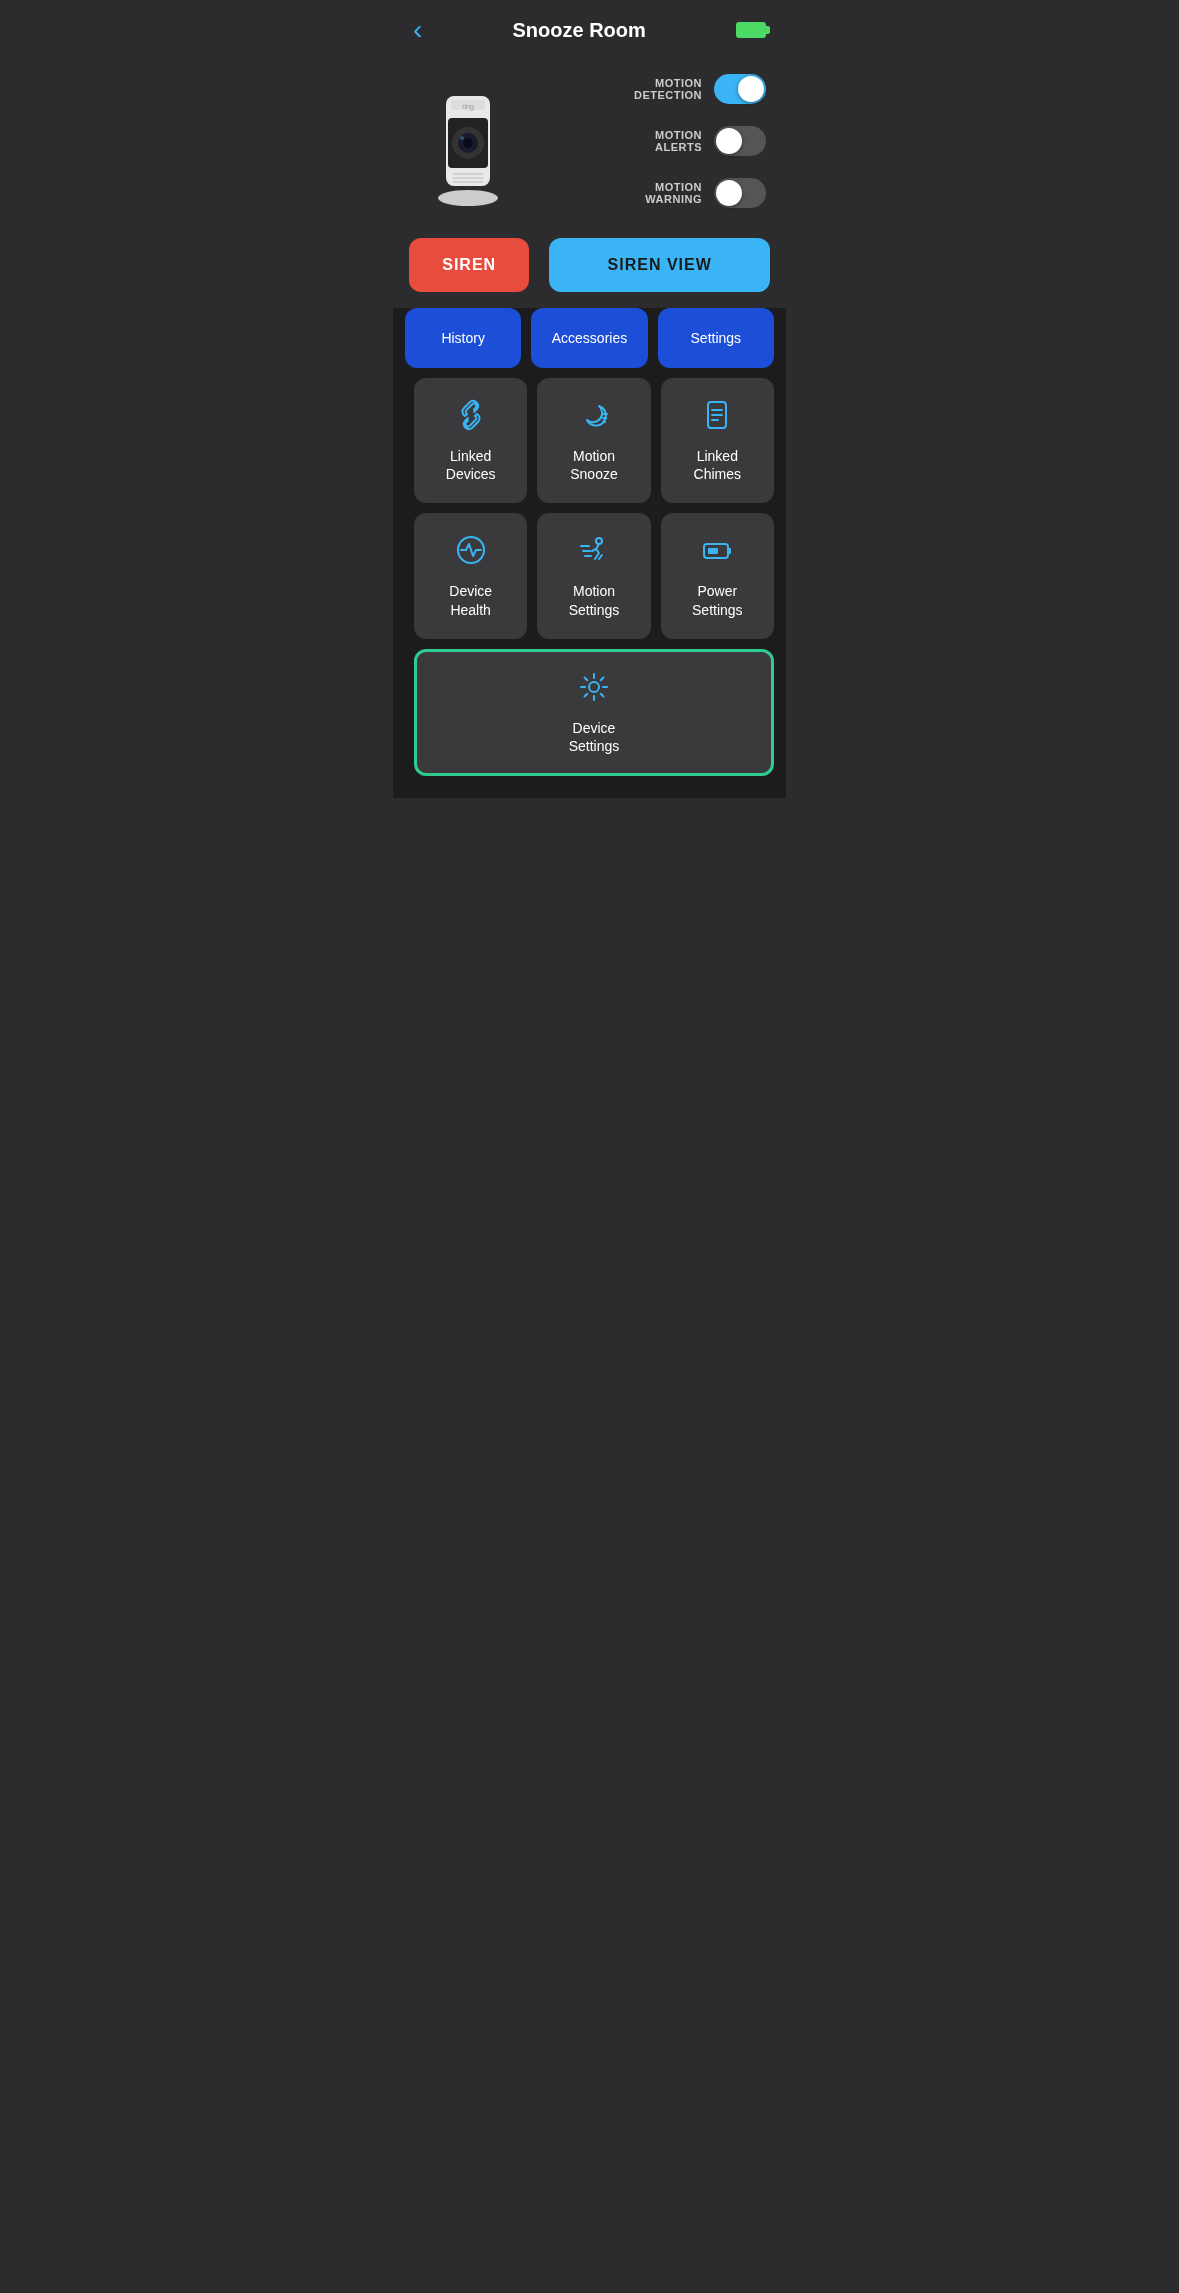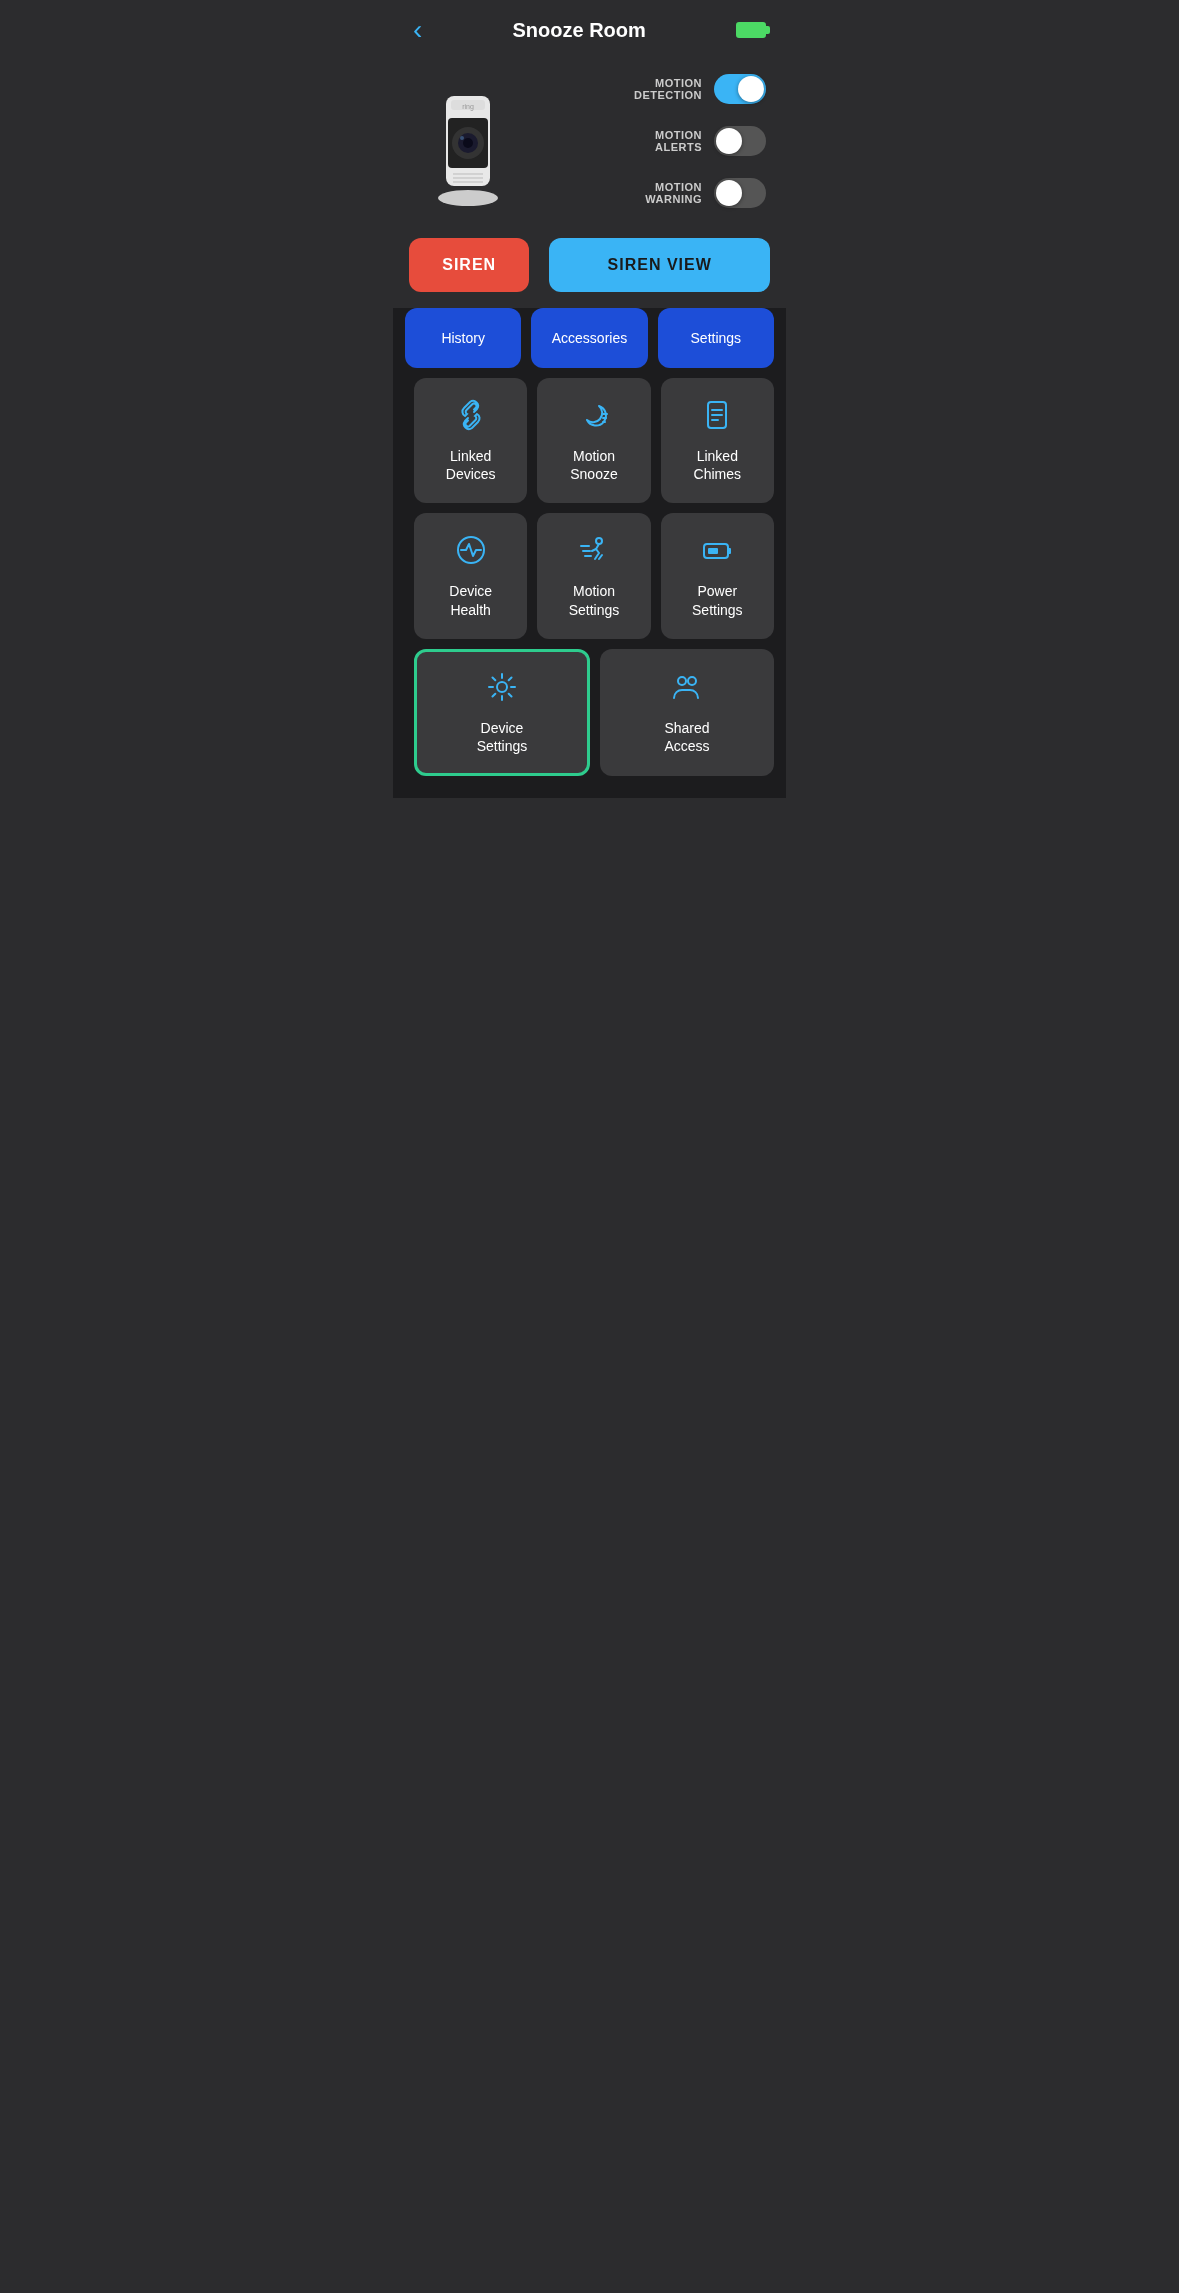--- a/index.html
+++ b/index.html
@@ -378,25 +378,15 @@
       <div class="cell-icon">
         <svg width="34" height="34" viewBox="0 0 34 34" fill="none">
           <circle cx="17" cy="17" r="5" stroke="#3ab4f5" stroke-width="2"></circle>
           <path d="M17 4v4M17 26v4M4 17h4M26 17h4M7.5 7.5l2.8 2.8M23.7 23.7l2.8 2.8M7.5 26.5l2.8-2.8M23.7 10.3l2.8-2.8" stroke="#3ab4f5" stroke-width="2" stroke-linecap="round"></path>
         </svg>
       </div>
       <span class="cell-label">Device<br>Settings</span>
     </div>
 
 
-    <div class="grid-cell">
-      <div class="cell-icon">
-        <svg width="34" height="34" viewBox="0 0 34 34" fill="none">
-          <circle cx="12" cy="11" r="4" stroke="#3ab4f5" stroke-width="2"></circle>
-          <circle cx="22" cy="11" r="4" stroke="#3ab4f5" stroke-width="2"></circle>
-          <path d="M4 28c0-5 4-8 8-8h8c4 0 8 3 8 8" stroke="#3ab4f5" stroke-width="2" stroke-linecap="round"></path>
-        </svg>
-      </div>
-      <span class="cell-label">Shared<br>Access</span>
-    </div>
   </div>
 
 </div>
 
 </body></html>

